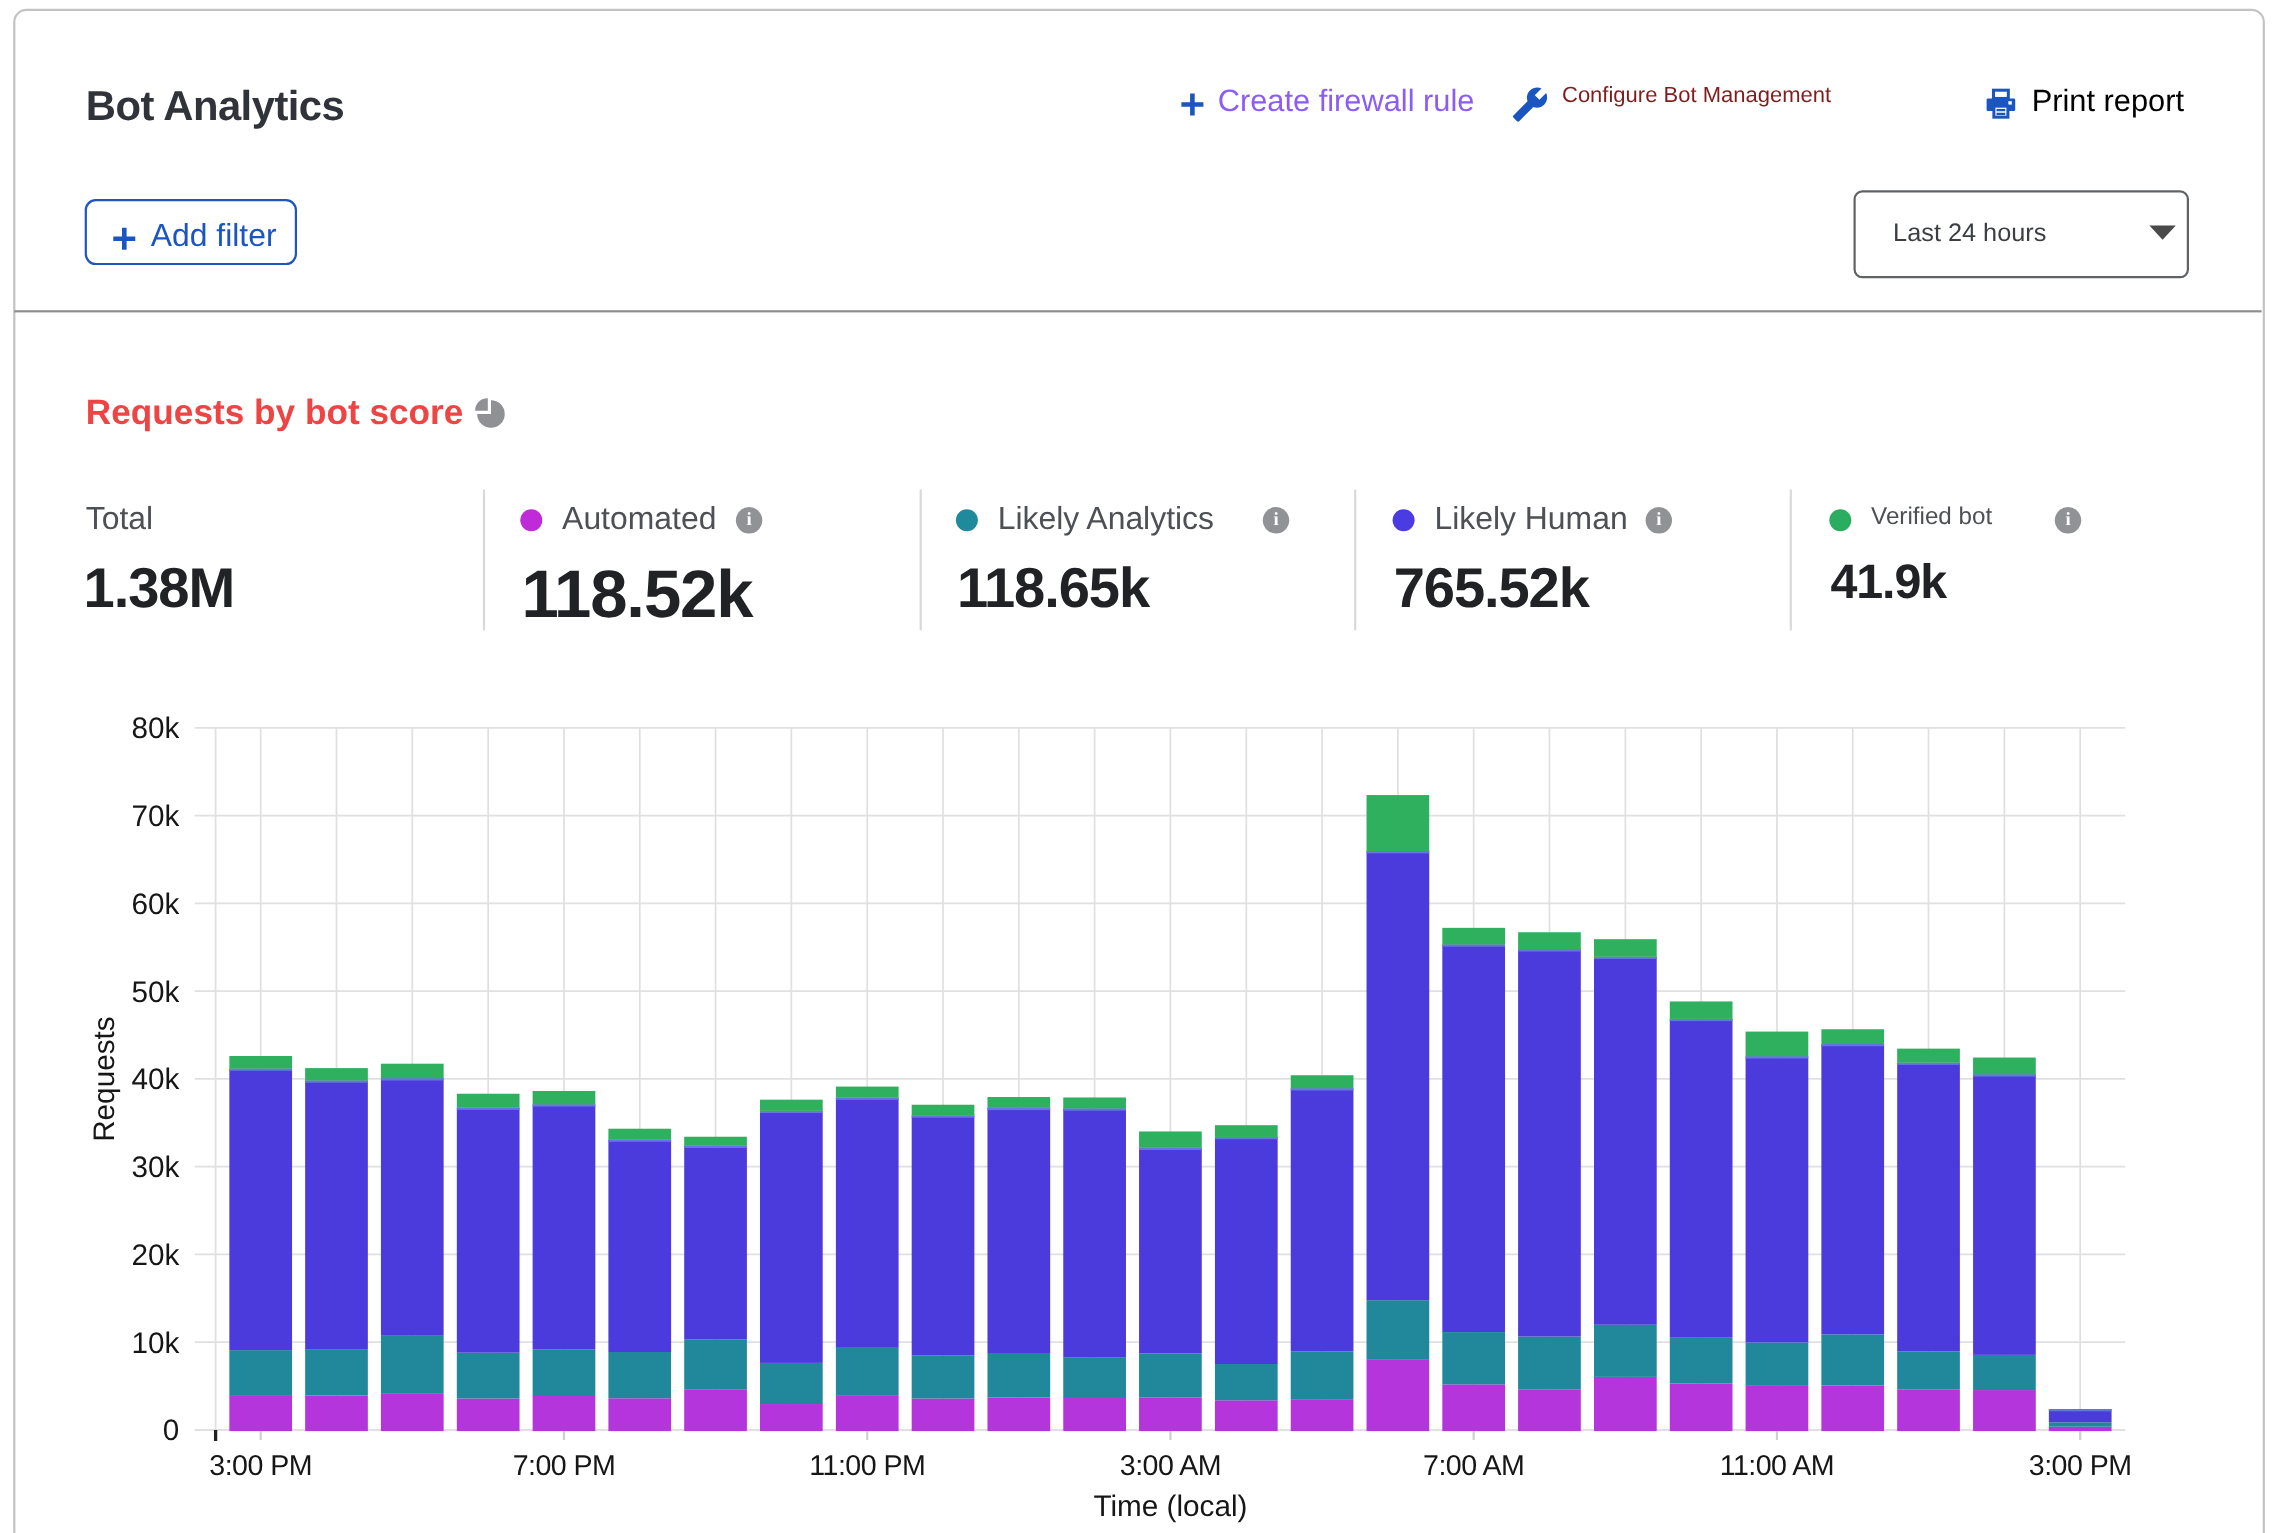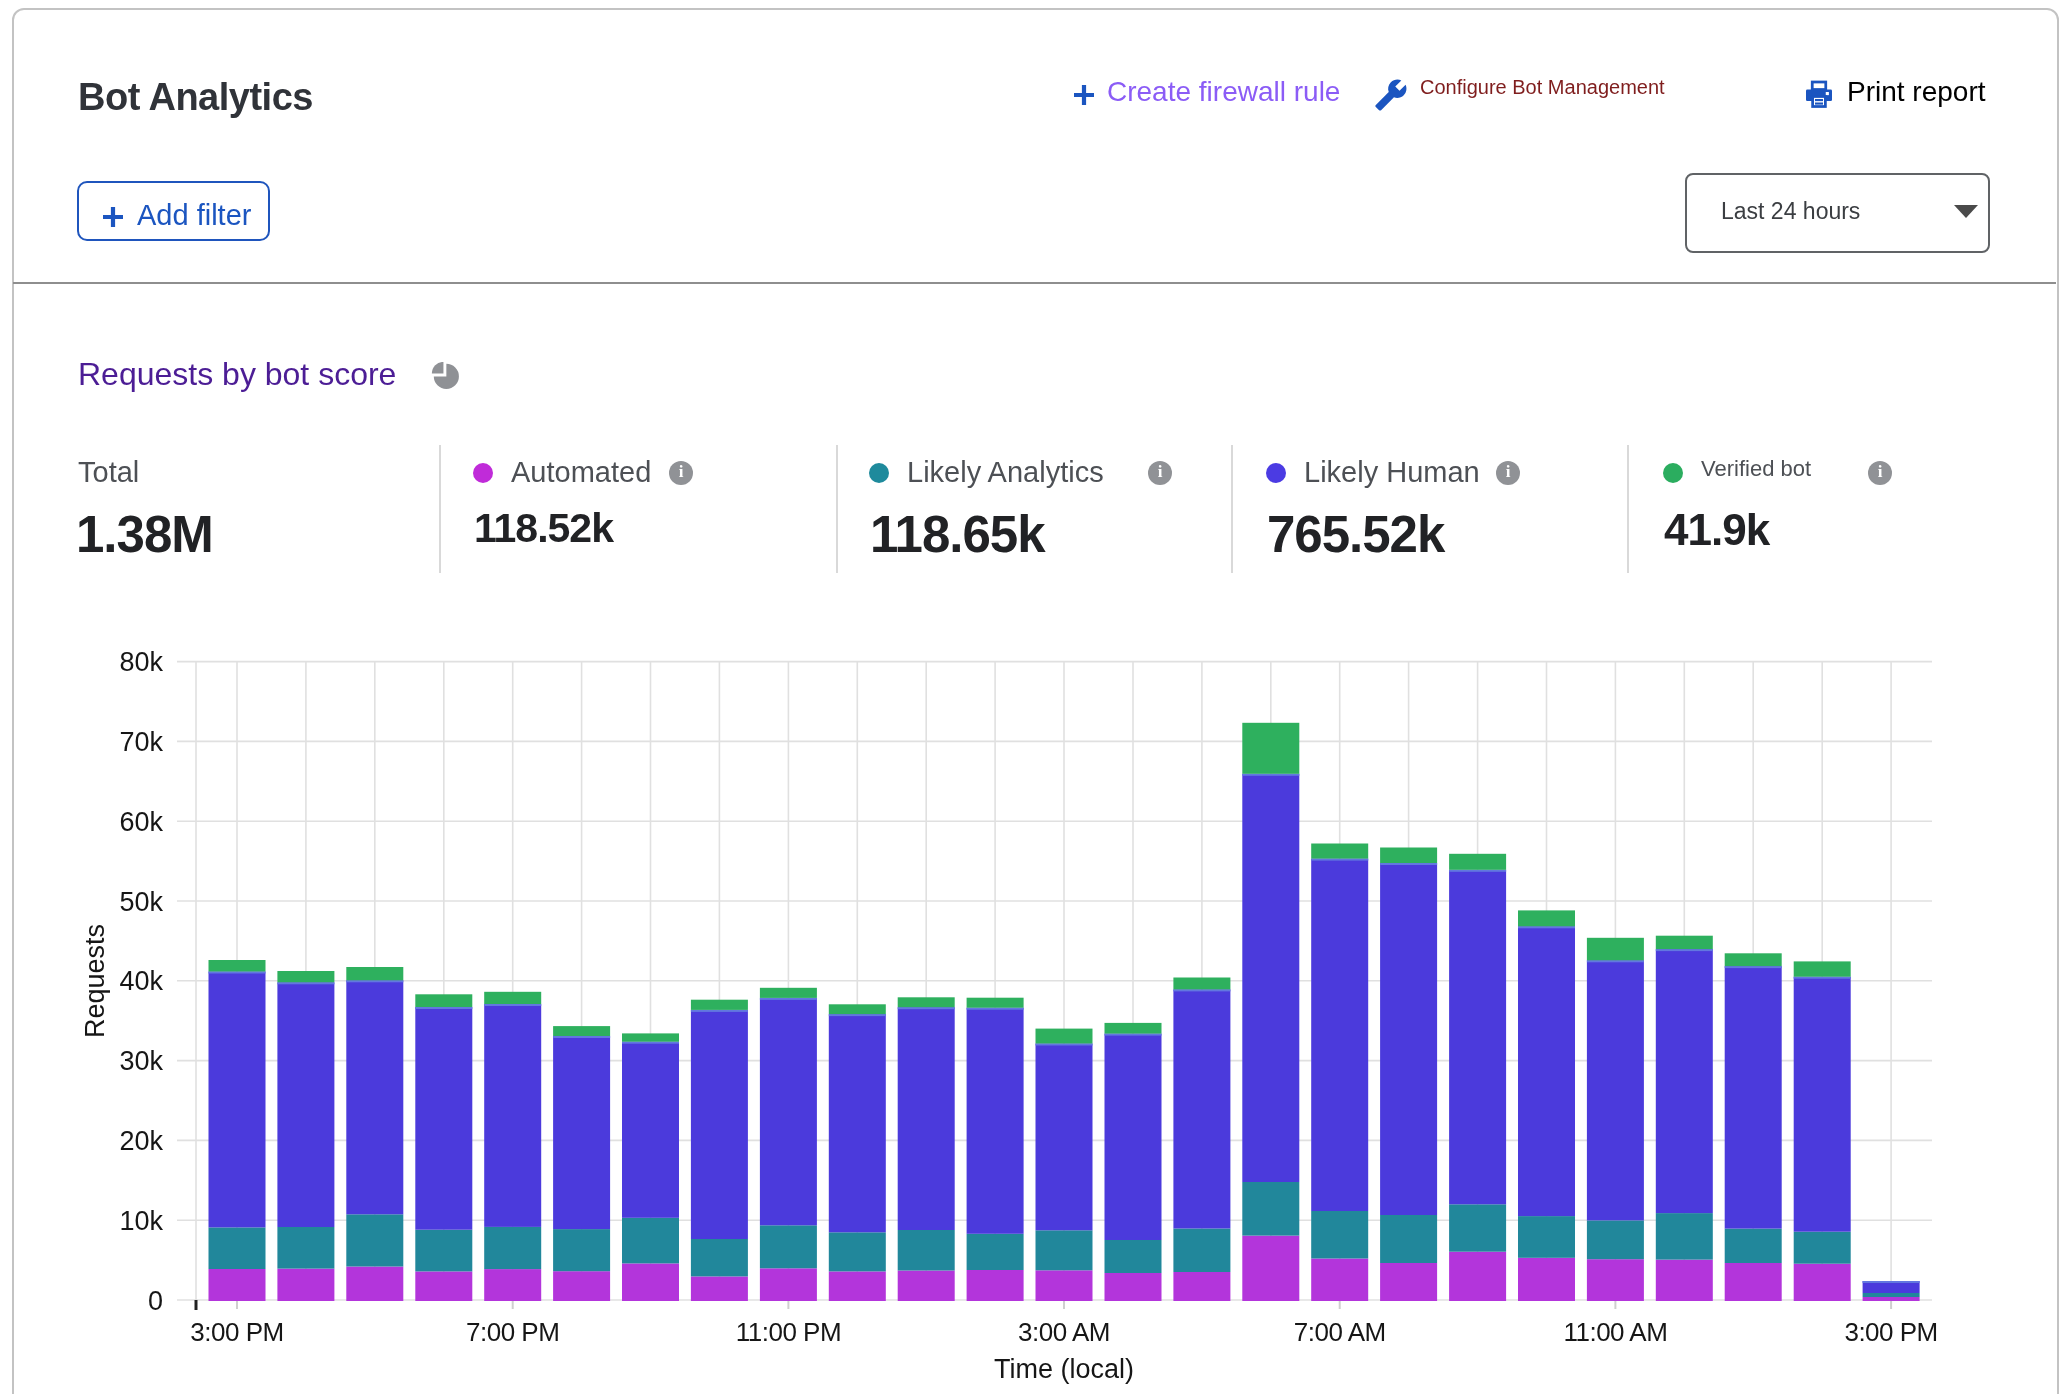--- a/index.html
+++ b/index.html
@@ -36,34 +36,34 @@
 <div class="abs" style="left:77px;top:181px;width:189px;height:56px;border:2px solid #1f55bd;border-radius:10px"></div>
 <div class="abs" style="left:100px;top:204px;width:26px;height:26px"><svg width="26" height="26" viewBox="0 0 26 26">
       <path d="M13 3v20M3 13h20" stroke="#1b55c0" stroke-width="4.2"></path>
     </svg></div>
 <div class="abs" style="left:137px;top:199px;font-size:29px;color:#1b55c0">Add filter</div>
 
 <div class="abs" style="left:1685px;top:173px;width:301px;height:76px;border:2px solid #606366;border-radius:8px"></div>
 <div class="abs" style="left:1721px;top:198px;font-size:23px;color:#3b3e42">Last 24 hours</div>
 <div class="abs" style="left:1954px;top:205px;width:0;height:0;border-left:12px solid transparent;border-right:12px solid transparent;border-top:13px solid #4a4a4a"></div>
 
-<div class="abs" style="left:78px;top:356px;font-size:32px;font-weight:normal;color:#4c1d95">Requests by bot score</div>
+<div class="abs" style="left:78px;top:356px;font-size:32px;font-weight:bold;color:#ef4444">Requests by bot score</div>
 <div class="abs" style="left:431px;top:362px"><svg width="28" height="28" viewBox="0 0 29 29">
       <path d="M15.9 14.9 V1.9 A13 13 0 1 1 2.9 14.9 Z" fill="#8f9195"></path>
       <path d="M12.9 11.9 L0.9 11.9 A12 12 0 0 1 12.9 -0.1 Z" fill="#8f9195"></path>
     </svg></div>
 
 <div style="position:absolute;left:78px;top:456px;font-size:29px;color:#4d5055">Total</div>
 <div style="position:absolute;left:76px;top:505px;font-size:51px;font-weight:bold;letter-spacing:-1px;color:#212225">1.38M</div>
 <div style="position:absolute;left:473px;top:463px;width:20px;height:20px;border-radius:50%;background:#c02bd9"></div>
 <div style="position:absolute;left:511px;top:456px;font-size:29px;color:#4d5055">Automated</div>
 <div style="position:absolute;left:669px;top:461px;width:24px;height:24px;border-radius:50%;background:#909296">
     <span style="position:absolute;left:0;right:0;top:1px;text-align:center;font-size:17px;font-weight:bold;color:#fff;font-family:'Liberation Serif',serif">i</span>
   </div>
-<div style="position:absolute;left:474px;top:505px;font-size:41px;font-weight:bold;letter-spacing:-1px;color:#212225">118.52k</div>
+<div style="position:absolute;left:474px;top:505px;font-size:61px;font-weight:bold;letter-spacing:-1px;color:#212225">118.52k</div>
 <div style="position:absolute;left:869px;top:463px;width:20px;height:20px;border-radius:50%;background:#1e8a9c"></div>
 <div style="position:absolute;left:907px;top:456px;font-size:29px;color:#4d5055">Likely Analytics</div>
 <div style="position:absolute;left:1148px;top:461px;width:24px;height:24px;border-radius:50%;background:#909296">
     <span style="position:absolute;left:0;right:0;top:1px;text-align:center;font-size:17px;font-weight:bold;color:#fff;font-family:'Liberation Serif',serif">i</span>
   </div>
 <div style="position:absolute;left:870px;top:505px;font-size:51px;font-weight:bold;letter-spacing:-1px;color:#212225">118.65k</div>
 <div style="position:absolute;left:1266px;top:463px;width:20px;height:20px;border-radius:50%;background:#4b3be3"></div>
 <div style="position:absolute;left:1304px;top:456px;font-size:29px;color:#4d5055">Likely Human</div>
 <div style="position:absolute;left:1496px;top:461px;width:24px;height:24px;border-radius:50%;background:#909296">
     <span style="position:absolute;left:0;right:0;top:1px;text-align:center;font-size:17px;font-weight:bold;color:#fff;font-family:'Liberation Serif',serif">i</span>

